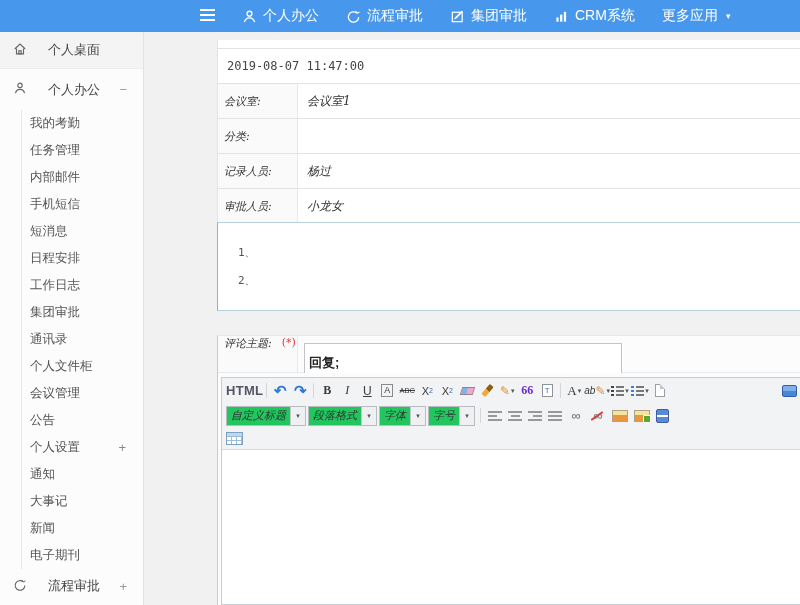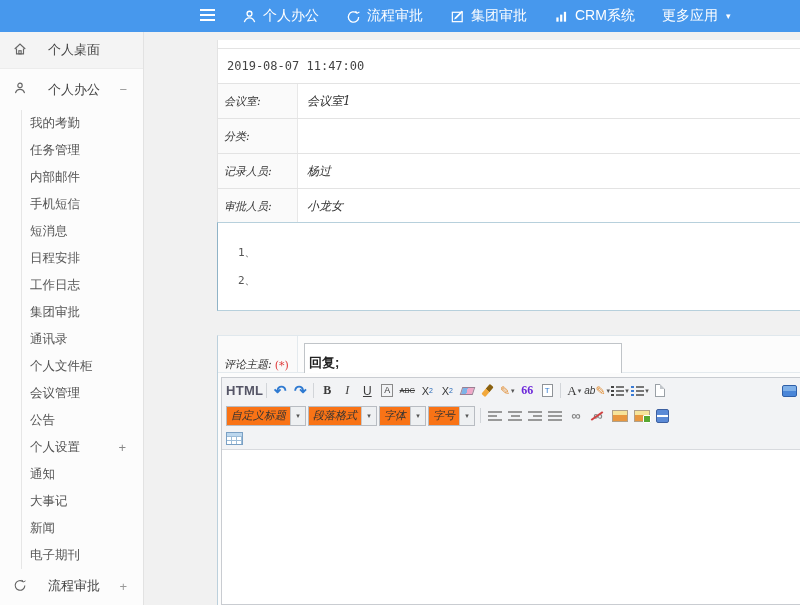--- a/index.html
+++ b/index.html
@@ -49,21 +49,21 @@
   .notes-box { position:absolute; left:73px; top:190px; right:-2px; height:89px;
     background:#fff; border:1px solid #b7d0dc; border-left-color:#8fb3c7; padding:16px 0 0 20px; }
   .note-line { font-family:"DejaVu Sans Mono", monospace; font-size:11px; color:#555; line-height:28px; }
 
   .ctable { position:absolute; left:73px; top:303px; right:-2px; bottom:0;
     border-left:1px solid #bcd0dc; border-top:1px solid #e0e8ed; display:flex; flex-direction:column; }
   .crow { display:flex; border-bottom:1px solid #e4eaee; background:#fff; }
   .crow.subject { height:37px; }
   .crow.content { flex:1; border-bottom:none; }
   .clc { width:80px; background:#fafafa; border-right:1px solid #e4eaee;
-    display:flex; align-items:flex-end; padding-left:6px; gap:3px;
+    display:flex; align-items:flex-start; padding-left:6px; gap:10px;
     font-family:"DejaVu Serif", serif; font-style:italic; font-size:11px; color:#333; }
   .req { color:#e03a3a; font-style:normal; font-size:11px; }
   .cvc { flex:1; background:#fcfcfc; position:relative; }
   .subject-input { position:absolute; left:6px; top:7px; width:318px; height:40px;
     border:1px solid #c0c4c8; background:#fff; font-size:13px; font-weight:bold;
     color:#222; padding:0 4px; font-family:"Liberation Sans", sans-serif; }
 
   
   .editor { position:absolute; left:3px; top:4px; right:0; bottom:0;
     border:1px solid #c9ccd1; background:#f2f3f5; display:flex; flex-direction:column; }
@@ -107,21 +107,21 @@
                linear-gradient(#777 0 0) 5px 5px/8px 2px no-repeat,
                linear-gradient(#777 0 0) 5px 9px/8px 2px no-repeat,
                linear-gradient(#3a7bd5 0 0) 0 1px/3px 2px no-repeat,
                linear-gradient(#3a7bd5 0 0) 0 5px/3px 2px no-repeat,
                linear-gradient(#3a7bd5 0 0) 0 9px/3px 2px no-repeat; }
   .ic-page { width:10px; height:13px; background:#fff; border:1px solid #9aa0a6; position:relative; }
   .ic-page::after { content:""; position:absolute; right:-1px; top:-1px;
     border-style:solid; border-width:0 5px 5px 0; border-color:transparent #f2f3f5 #c2c6cb transparent; }
   .ic-full { width:15px; height:12px; border-radius:2px; border:1px solid #2f5fa8; margin-left:auto;
     background:linear-gradient(180deg,#7fb0e8 0 5px,#4a86d8 5px); }
-  .ed-select { height:20px; border:1px solid #b8bcc2; background:#f97316; display:flex;
+  .ed-select { height:20px; border:1px solid #b8bcc2; background:#22c55e; display:flex;
     align-items:center; cursor:pointer; flex:none; }
   .ed-select .val { font-size:11px; color:#333; padding:0 4px; white-space:nowrap;
     font-family:"DejaVu Serif", serif; font-style:italic; }
   .ed-select .arrow { width:15px; align-self:stretch; border-left:1px solid #c4c8cd;
     background:#eef0f2; display:flex; align-items:center; justify-content:center;
     font-size:7px; color:#555; }
   .ic-align { width:14px; height:12px; flex:none; cursor:pointer; margin:0 2px; }
   .al-l { background:linear-gradient(#999 0 0) 0 1px/14px 2px no-repeat,linear-gradient(#999 0 0) 0 5px/9px 2px no-repeat,linear-gradient(#999 0 0) 0 9px/14px 2px no-repeat; }
   .al-c { background:linear-gradient(#999 0 0) 0 1px/14px 2px no-repeat,linear-gradient(#999 0 0) 2.5px 5px/9px 2px no-repeat,linear-gradient(#999 0 0) 0 9px/14px 2px no-repeat; }
   .al-r { background:linear-gradient(#999 0 0) 0 1px/14px 2px no-repeat,linear-gradient(#999 0 0) 5px 5px/9px 2px no-repeat,linear-gradient(#999 0 0) 0 9px/14px 2px no-repeat; }

